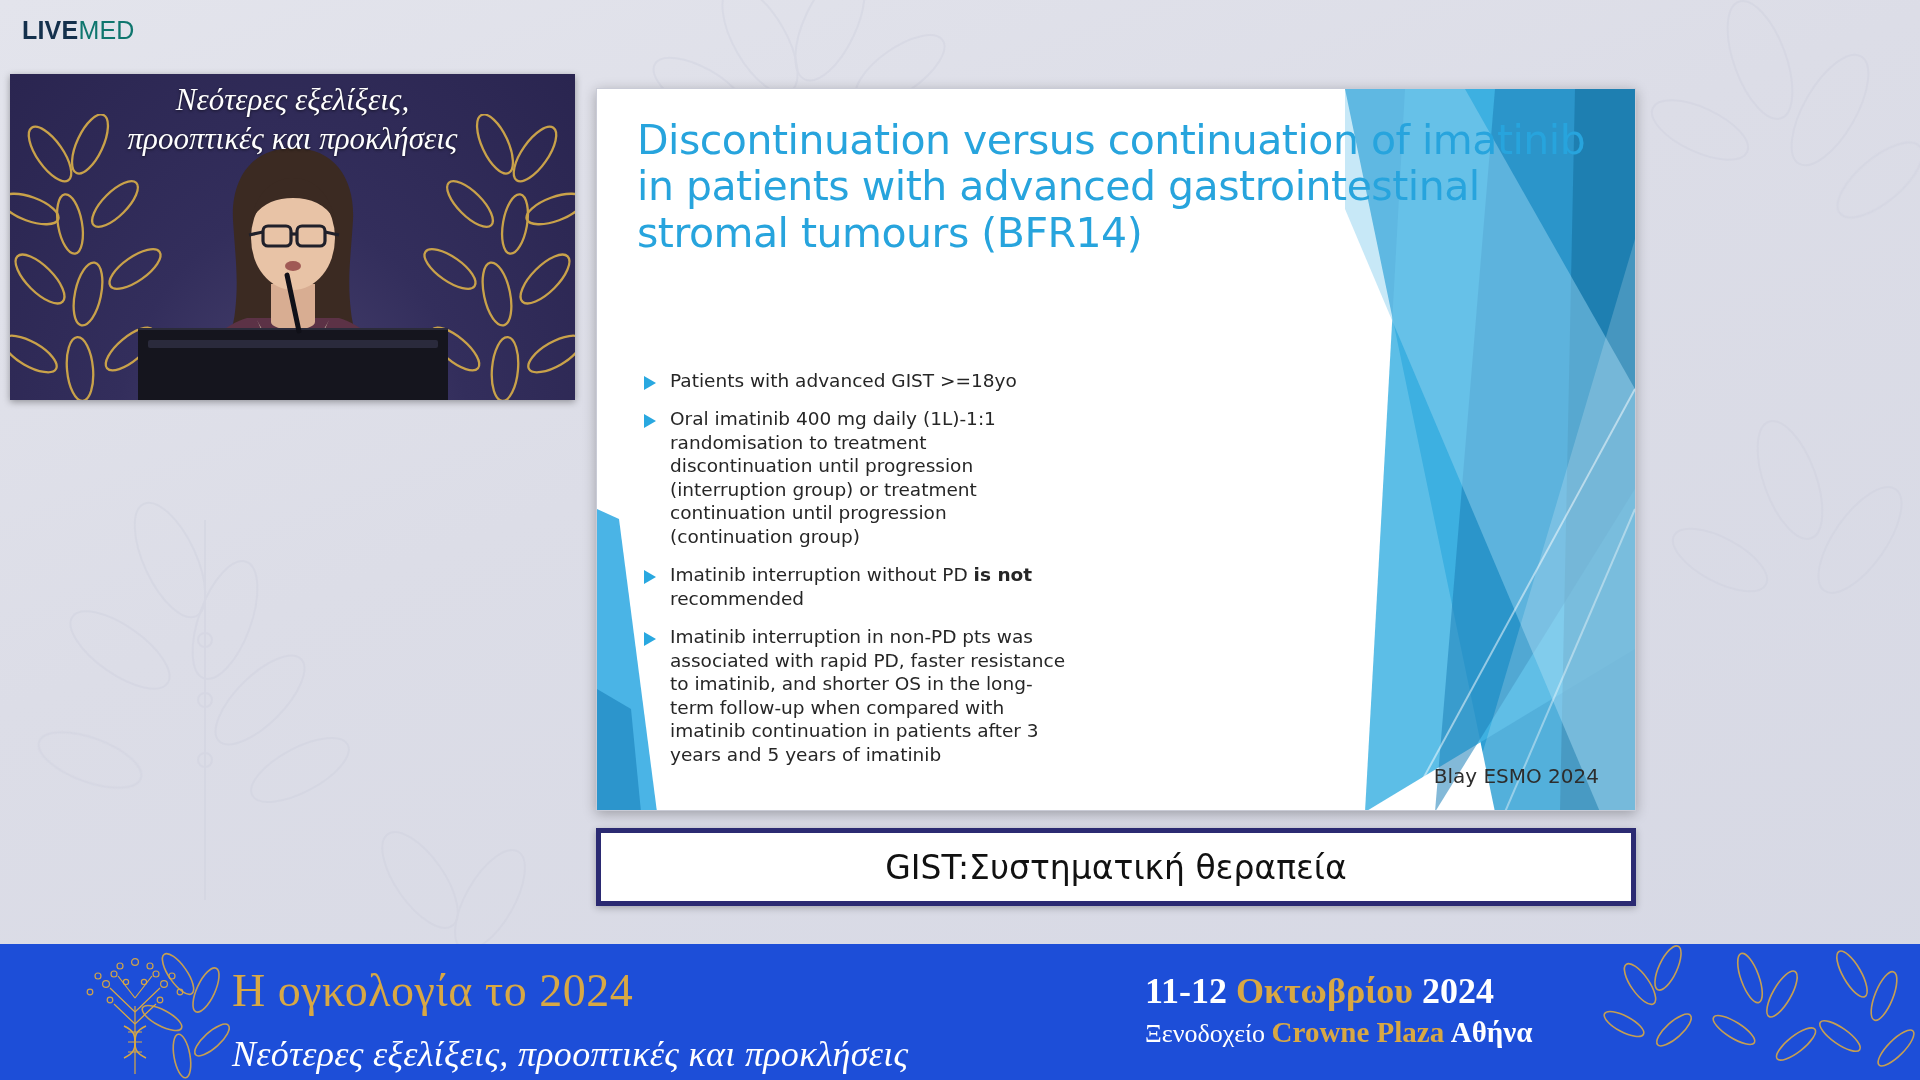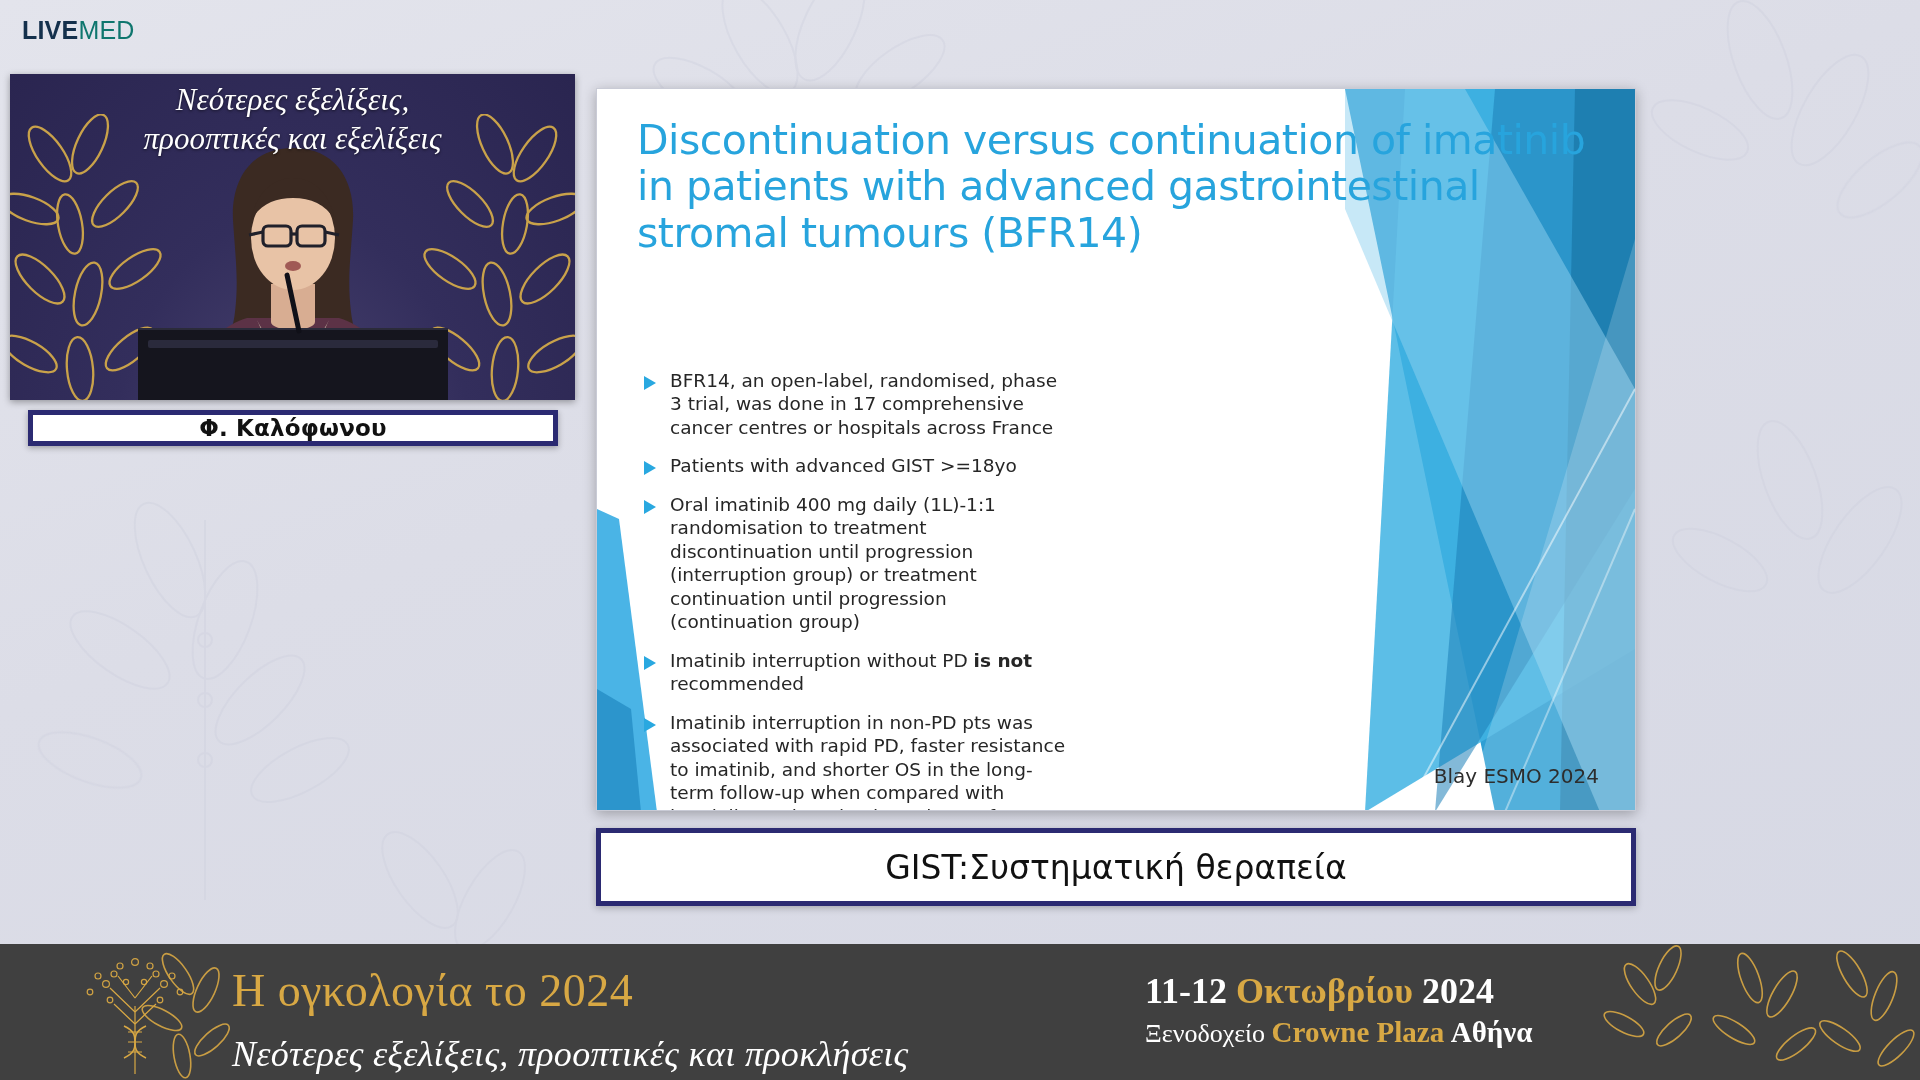--- a/index.html
+++ b/index.html
@@ -119,21 +119,21 @@
     display:flex; align-items:center; justify-content:center;
     box-shadow:0 2px 7px rgba(0,0,0,.25);
   }
   .caption span{
     font-size:33px; color:#111; font-family:"DejaVu Sans", sans-serif;
   }
 
   
   .banner {
     position:absolute; left:0; bottom:0; width:1920px; height:136px;
-    background:#404040; overflow:hidden;
+    background:#1d4ed8; overflow:hidden;
   }
   .ban-left { position:absolute; left:232px; top:20px; }
   .ban-t1 {
     font-family:"Liberation Serif", serif; font-size:46px; color:#d8a844; letter-spacing:.5px;
   }
   .ban-t2 {
     font-family:"Liberation Serif", serif; font-style:italic; font-size:36px;
     color:#ffffff; margin-top:16px; letter-spacing:.3px;
   }
   .ban-right { position:absolute; left:1145px; top:26px; text-align:left; }
@@ -241,27 +241,24 @@
       </g>
 
       <ellipse cx="140" cy="132" rx="8" ry="5" fill="#a05a55"></ellipse>
     </svg>
 
     <div class="mic"></div>
     <div class="podium"></div>
 
     <div class="vid-title">
       <div>Νεότερες εξελίξεις,</div>
-      <div>προοπτικές και εξελίξεις</div>
-    </div>
-  </div>
-
-  <div class="namebar">
-    <span>Φ. Καλόφωνου</span>
-  </div>
+      <div>προοπτικές και προκλήσεις</div>
+    </div>
+  </div>
+
 </div>
 
 <div class="slide">
 
   <div class="slide-deco-right">
     <svg width="290" height="723" viewBox="0 0 290 723">
       <polygon points="0,0 290,0 290,723 150,723" fill="#2e9fd4"></polygon>
       <polygon points="60,0 290,0 290,560 20,723" fill="#3fb3e3" opacity=".85"></polygon>
       <polygon points="150,0 290,0 290,400 90,723" fill="#1d80b8" opacity=".55"></polygon>
       <polygon points="230,0 290,0 290,723 215,723" fill="#0f6493" opacity=".45"></polygon>
@@ -276,28 +273,20 @@
     <svg width="90" height="723" viewBox="0 0 90 723">
       <polygon points="0,420 22,430 60,723 0,723" fill="#4ab4e6"></polygon>
       <polygon points="0,600 34,620 44,723 0,723" fill="#1f88c0" opacity=".7"></polygon>
     </svg>
   </div>
 
   <div class="slide-title">Discontinuation versus continuation of imatinib in patients with advanced gastrointestinal stromal tumours (BFR14)</div>
 
   <div class="bullets">
 
-    <div class="bullet">
-      <span class="tri">
-        <svg width="16" height="16" viewBox="0 0 16 16">
-            <polygon points="2,1 14,8 2,15" fill="#29a8e0"></polygon>
-          </svg>
-      </span>
-      <span class="btxt">BFR14, an open-label, randomised, phase 3 trial, was done in 17 comprehensive cancer centres or hospitals across France</span>
-    </div>
 
     <div class="bullet">
       <span class="tri">
         <svg width="16" height="16" viewBox="0 0 16 16">
             <polygon points="2,1 14,8 2,15" fill="#29a8e0"></polygon>
           </svg>
       </span>
       <span class="btxt"> Patients with advanced GIST  &gt;=18yo</span>
     </div>
 

